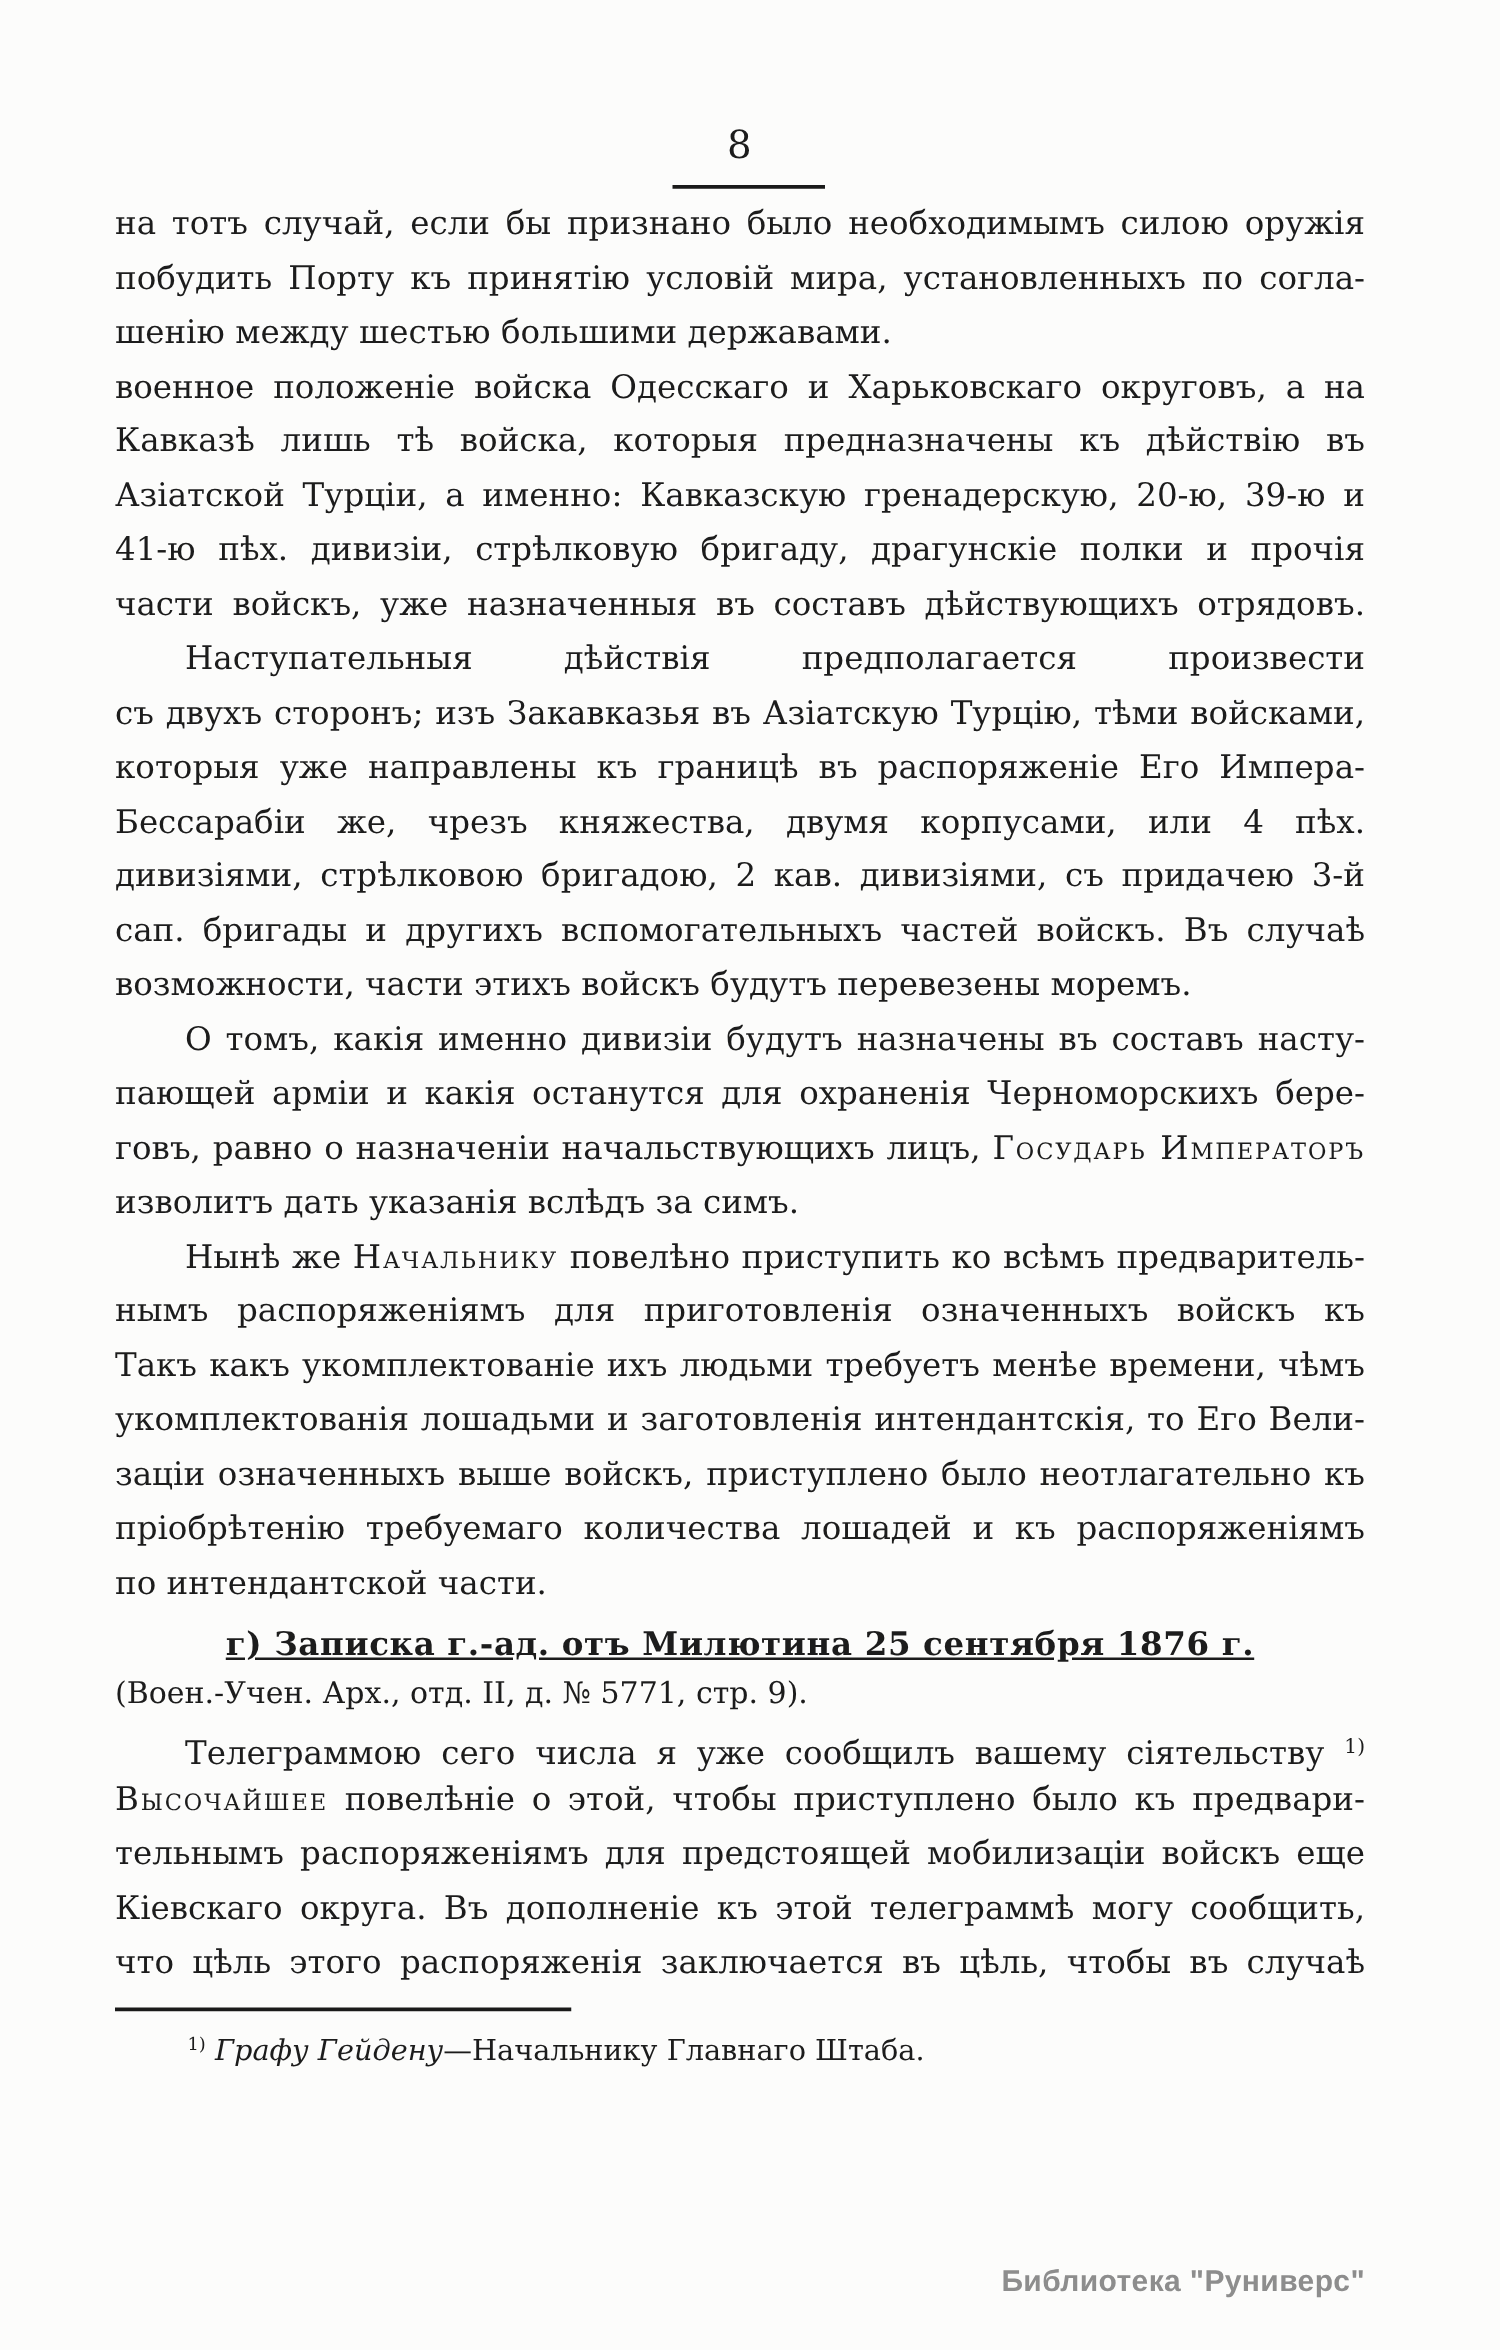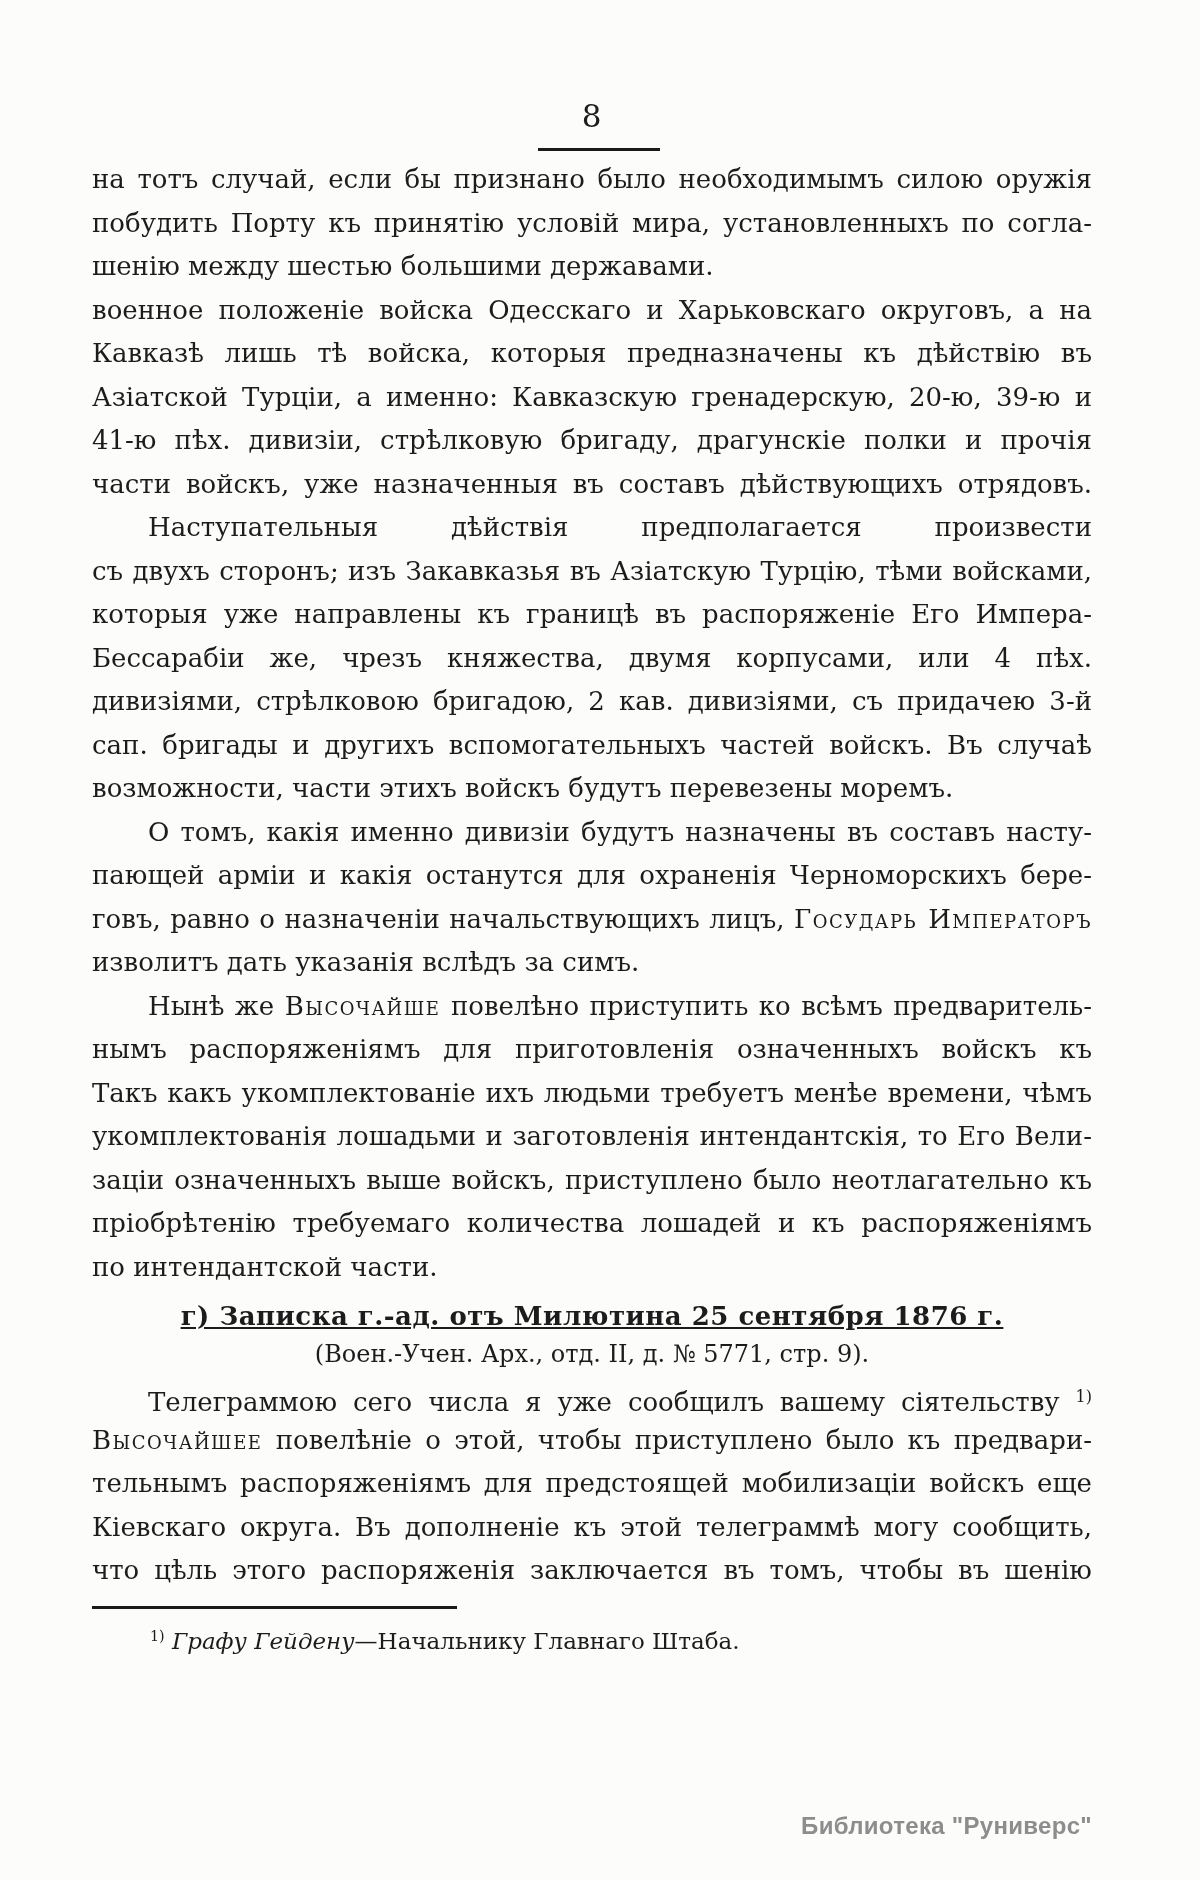--- a/index.html
+++ b/index.html
@@ -20,21 +20,21 @@
   .line{
     font-size:26px;line-height:43.5px;height:43.5px;overflow:hidden;
     text-align:justify;text-align-last:justify;
   }
   .line.left{text-align-last:left;}
   .line.ind{text-indent:56px;}
   .heading{
     margin-top:10px;font-size:26px;font-weight:bold;text-align:center;
     line-height:34px;letter-spacing:.5px;text-decoration:underline;
   }
-  .subheading{margin-top:6px;font-size:24px;text-align:center;line-height:30px;}
+  .subheading{margin-top:6px;font-size:24px;text-align:left;line-height:30px;}
   #after-block{margin-top:6px;}
   .footnote-rule{margin-top:13px;width:365px;height:3px;background:#1a1a1a;}
   .footnote{margin-top:10px;font-size:23px;line-height:34px;text-indent:58px;}
   .run.sc{font-variant:small-caps;letter-spacing:1.5px;}
   .run.sup{font-size:.62em;vertical-align:.55em;}
   .run.i{font-style:italic;}
   .watermark{
     position:absolute;top:1812px;right:108px;
     font-family:"Liberation Sans",sans-serif;font-weight:bold;
     font-size:24px;color:#8d8d8d;letter-spacing:.3px;
@@ -70,38 +70,38 @@
           <div class="line"><span class="run n">сап. бригады и другихъ вспомогательныхъ частей войскъ. Въ случаѣ</span></div>
           <div class="line left"><span class="run n">возможности, части этихъ войскъ будутъ перевезены моремъ.</span></div>
         </div>
         <div>
           <div class="line ind"><span class="run n">О томъ, какія именно дивизіи будутъ назначены въ составъ насту-</span></div>
           <div class="line"><span class="run n">пающей арміи и какія останутся для охраненія Черноморскихъ бере-</span></div>
           <div class="line"><span class="run n">говъ, равно о назначеніи начальствующихъ лицъ, </span><span class="run sc">Государь Императоръ</span></div>
           <div class="line left"><span class="run n">изволитъ дать указанія вслѣдъ за симъ.</span></div>
         </div>
         <div>
-          <div class="line ind"><span class="run n">Нынѣ же </span><span class="run sc">Высочайше</span><span class="run n"> повелѣно приступить ко всѣмъ предваритель-</span></div>
+          <div class="line ind"><span class="run n">Нынѣ же </span><span class="run sc">Начальнику</span><span class="run n"> повелѣно приступить ко всѣмъ предваритель-</span></div>
           <div class="line"><span class="run n">нымъ распоряженіямъ для приготовленія означенныхъ войскъ къ походу.</span></div>
           <div class="line"><span class="run n">Такъ какъ укомплектованіе ихъ людьми требуетъ менѣе времени, чѣмъ</span></div>
           <div class="line"><span class="run n">укомплектованія лошадьми и заготовленія интендантскія, то Его Вели-</span></div>
           <div class="line"><span class="run n">заціи означенныхъ выше войскъ, приступлено было неотлагательно къ</span></div>
           <div class="line"><span class="run n">пріобрѣтенію требуемаго количества лошадей и къ распоряженіямъ</span></div>
           <div class="line left"><span class="run n">по интендантской части.</span></div>
         </div>
       </div>
     <div class="heading">г) Записка г.-ад. отъ Милютина 25 сентября 1876 г.</div>
     <div class="subheading">(Воен.-Учен. Арх., отд. II, д. № 5771, стр. 9).</div>
     <div id="after-block">
         <div>
           <div class="line ind"><span class="run n">Телеграммою сего числа я уже сообщилъ вашему сіятельству </span><span class="run sup">1)</span></div>
           <div class="line"><span class="run sc">Высочайшее</span><span class="run n"> повелѣніе о этой, чтобы приступлено было къ предвари-</span></div>
           <div class="line"><span class="run n">тельнымъ распоряженіямъ для предстоящей мобилизаціи войскъ еще</span></div>
           <div class="line"><span class="run n">Кіевскаго округа. Въ дополненіе къ этой телеграммѣ могу сообщить,</span></div>
-          <div class="line"><span class="run n">что цѣль этого распоряженія заключается въ томъ, чтобы въ шенію</span></div>
+          <div class="line"><span class="run n">что цѣль этого распоряженія заключается въ цѣль, чтобы въ случаѣ</span></div>
         </div>
       </div>
     <div class="footnote-rule"></div>
     <div class="footnote" id="footnote"><span class="run sup">1)</span><span class="run n"> </span><span class="run i">Графу Гейдену</span><span class="run n">—Начальнику Главнаго Штаба.</span></div>
   </div>
 
   <div class="watermark">Библиотека "Руниверс"</div>
 </div>
 
 </body></html>

